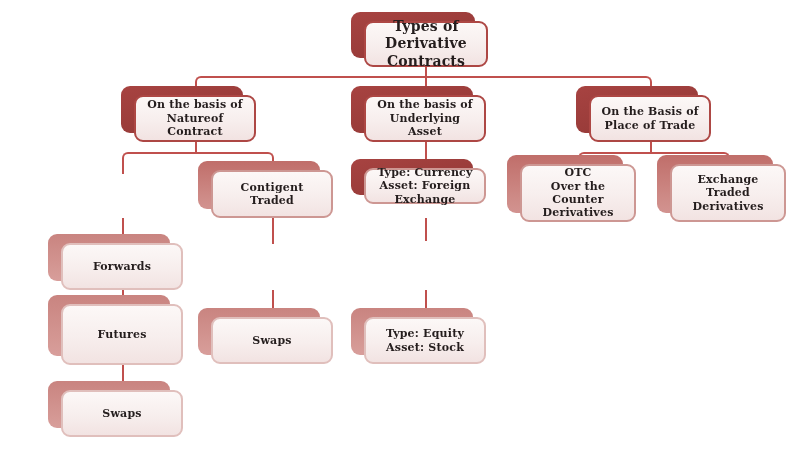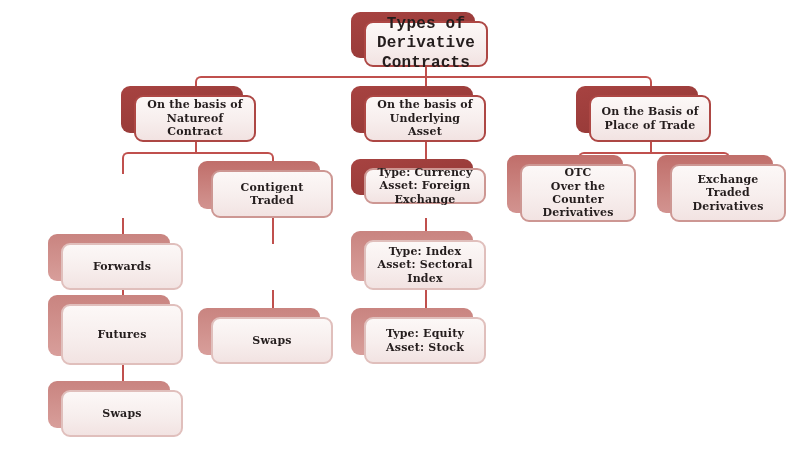--- a/index.html
+++ b/index.html
@@ -14,21 +14,21 @@
   .node.light::before{background:linear-gradient(180deg,#C98480 0%,#D59ema 0%,#D59995 80%);}
   .node.light::before{background:linear-gradient(180deg,#C98480 0%,#D59995 80%,#D89E9B 100%);}
   .face{position:absolute;inset:0;border-radius:9px;box-sizing:border-box;
         background:linear-gradient(180deg,#FCF8F7 0%,#F7EEED 55%,#F2E3E2 100%);
         display:flex;align-items:center;justify-content:center;text-align:center;}
   .b-dark{border:2px solid #AD4744;}
   .b-mid{border:2px solid #CD9793;}
   .b-light{border:2px solid #E0BFBC;}
   .lbl{font-weight:bold;font-size:11px;line-height:1.22;color:#241d1d;
        letter-spacing:.2px;white-space:pre-line;}
-  .lbl.big{font-size:16px;font-family:Liberation Mono, monospace;}
+  .lbl.big{font-size:14px;}
   
   .cv,.cel,.cer{position:absolute;z-index:1;}
   .cv{width:0;border-left:2px solid #C0504D;}
   .cel{border-left:2px solid #C0504D;border-top:2px solid #C0504D;border-top-left-radius:6px;}
   .cer{border-right:2px solid #C0504D;border-top:2px solid #C0504D;border-top-right-radius:6px;}
 </style>
 </head>
 <body>
 
 <div id="canvas">
@@ -114,27 +114,20 @@
       </div>
   </div>
 
   <div class="node dark" style="left:364px;top:168px;width:122px;height:36px">
     <div class="face b-mid">
         <span class="lbl">Type: Currency
 Asset: Foreign
 Exchange</span>
       </div>
   </div>
-  <div class="node light" style="left:364px;top:240px;width:122px;height:50px">
-    <div class="face b-light">
-        <span class="lbl">Type: Index
-Asset: Sectoral
-Index</span>
-      </div>
-  </div>
   <div class="node light" style="left:364px;top:317px;width:122px;height:47px">
     <div class="face b-light">
         <span class="lbl">Type: Equity
 Asset: Stock</span>
       </div>
   </div>
 
   <div class="node med" style="left:520px;top:164px;width:116px;height:58px">
     <div class="face b-mid">
         <span class="lbl">OTC

